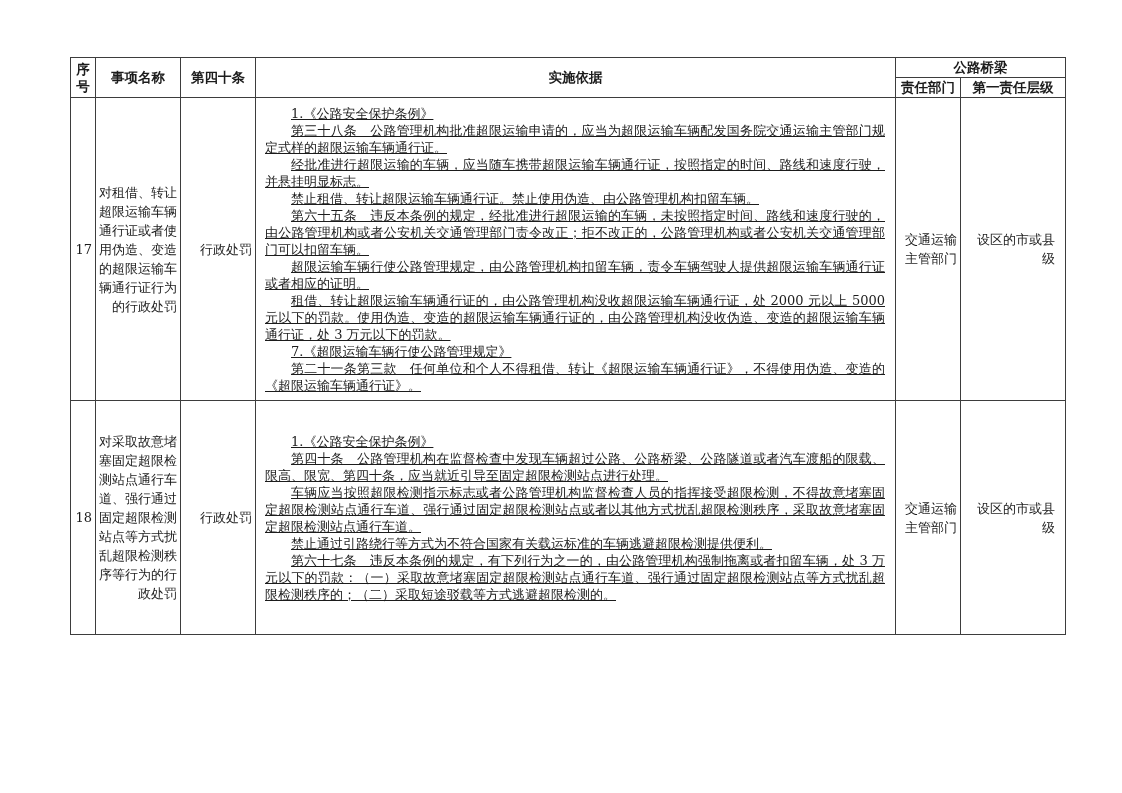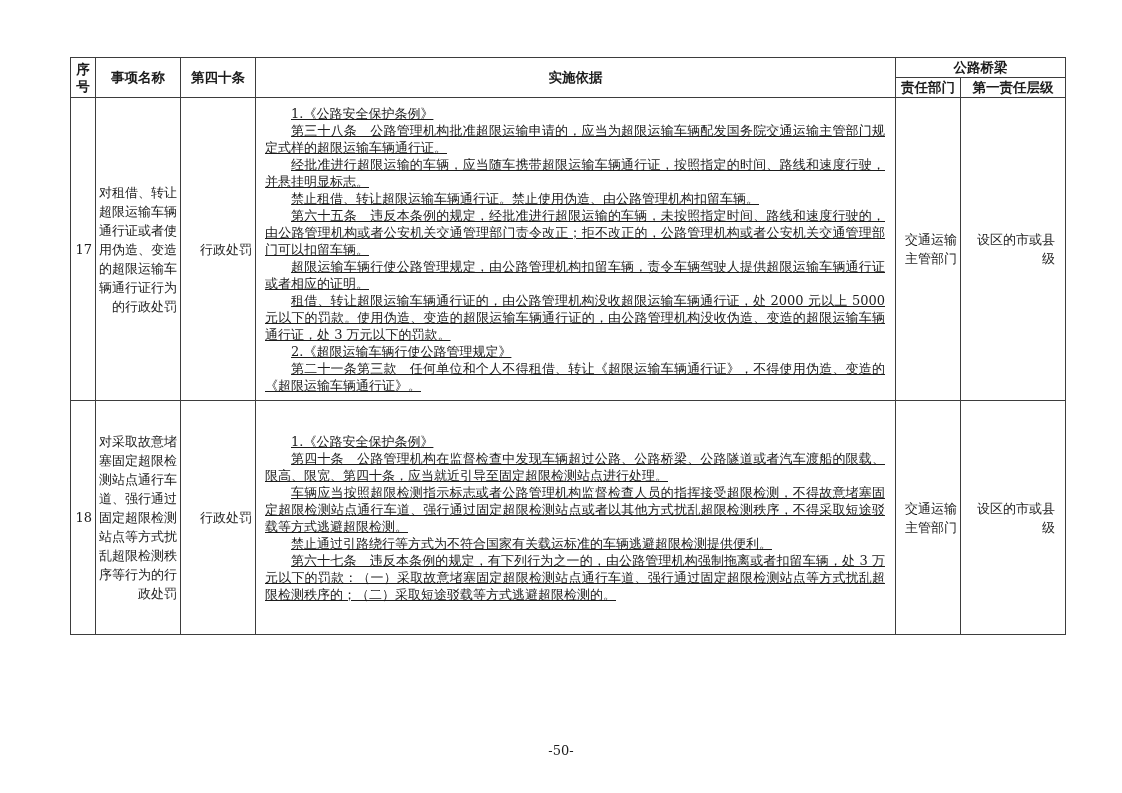--- a/index.html
+++ b/index.html
@@ -99,38 +99,37 @@
         <td class="cell-center">对租借、转让超限运输车辆通行证或者使用伪造、变造的超限运输车辆通行证行为的行政处罚</td>
         <td class="cell-center">行政处罚</td>
         <td class="cell-basis">
           <p>1.《公路安全保护条例》</p>
           <p>第三十八条　公路管理机构批准超限运输申请的，应当为超限运输车辆配发国务院交通运输主管部门规定式样的超限运输车辆通行证。</p>
           <p>经批准进行超限运输的车辆，应当随车携带超限运输车辆通行证，按照指定的时间、路线和速度行驶，并悬挂明显标志。</p>
           <p>禁止租借、转让超限运输车辆通行证。禁止使用伪造、由公路管理机构扣留车辆。</p>
           <p>第六十五条　违反本条例的规定，经批准进行超限运输的车辆，未按照指定时间、路线和速度行驶的，由公路管理机构或者公安机关交通管理部门责令改正；拒不改正的，公路管理机构或者公安机关交通管理部门可以扣留车辆。</p>
           <p>超限运输车辆行使公路管理规定，由公路管理机构扣留车辆，责令车辆驾驶人提供超限运输车辆通行证或者相应的证明。</p>
           <p>租借、转让超限运输车辆通行证的，由公路管理机构没收超限运输车辆通行证，处 2000 元以上 5000 元以下的罚款。使用伪造、变造的超限运输车辆通行证的，由公路管理机构没收伪造、变造的超限运输车辆通行证，处 3 万元以下的罚款。</p>
-          <p>2.《超限运输车辆行使公路管理规定》</p>
+          <p>7.《超限运输车辆行使公路管理规定》</p>
           <p>第二十一条第三款　任何单位和个人不得租借、转让《超限运输车辆通行证》，不得使用伪造、变造的《超限运输车辆通行证》。</p>
         </td>
         <td class="cell-center">交通运输主管部门</td>
         <td class="cell-center cell-level">设区的市或县级</td>
       </tr>
       <tr class="body-row-18">
         <td class="cell-center">18</td>
         <td class="cell-center">对采取故意堵塞固定超限检测站点通行车道、强行通过固定超限检测站点等方式扰乱超限检测秩序等行为的行政处罚</td>
         <td class="cell-center">行政处罚</td>
         <td class="cell-basis">
           <p>1.《公路安全保护条例》</p>
           <p>第四十条　公路管理机构在监督检查中发现车辆超过公路、公路桥梁、公路隧道或者汽车渡船的限载、限高、限宽、第四十条，应当就近引导至固定超限检测站点进行处理。</p>
-          <p>车辆应当按照超限检测指示标志或者公路管理机构监督检查人员的指挥接受超限检测，不得故意堵塞固定超限检测站点通行车道、强行通过固定超限检测站点或者以其他方式扰乱超限检测秩序，不得采取短途驳载等方式逃避超限检测。</p>
+          <p>车辆应当按照超限检测指示标志或者公路管理机构监督检查人员的指挥接受超限检测，不得故意堵塞固定超限检测站点通行车道、强行通过固定超限检测站点或者以其他方式扰乱超限检测秩序，采取故意堵塞固定超限检测站点通行车道。</p>
           <p>禁止通过引路绕行等方式为不符合国家有关载运标准的车辆逃避超限检测提供便利。</p>
           <p>第六十七条　违反本条例的规定，有下列行为之一的，由公路管理机构强制拖离或者扣留车辆，处 3 万元以下的罚款：（一）采取故意堵塞固定超限检测站点通行车道、强行通过固定超限检测站点等方式扰乱超限检测秩序的；（二）采取短途驳载等方式逃避超限检测的。</p>
         </td>
         <td class="cell-center">交通运输主管部门</td>
         <td class="cell-center cell-level">设区的市或县级</td>
       </tr>
     </tbody>
   </table>
 
-  <div class="page-footer">-50-</div>
 
 </div>
 
 </body></html>

